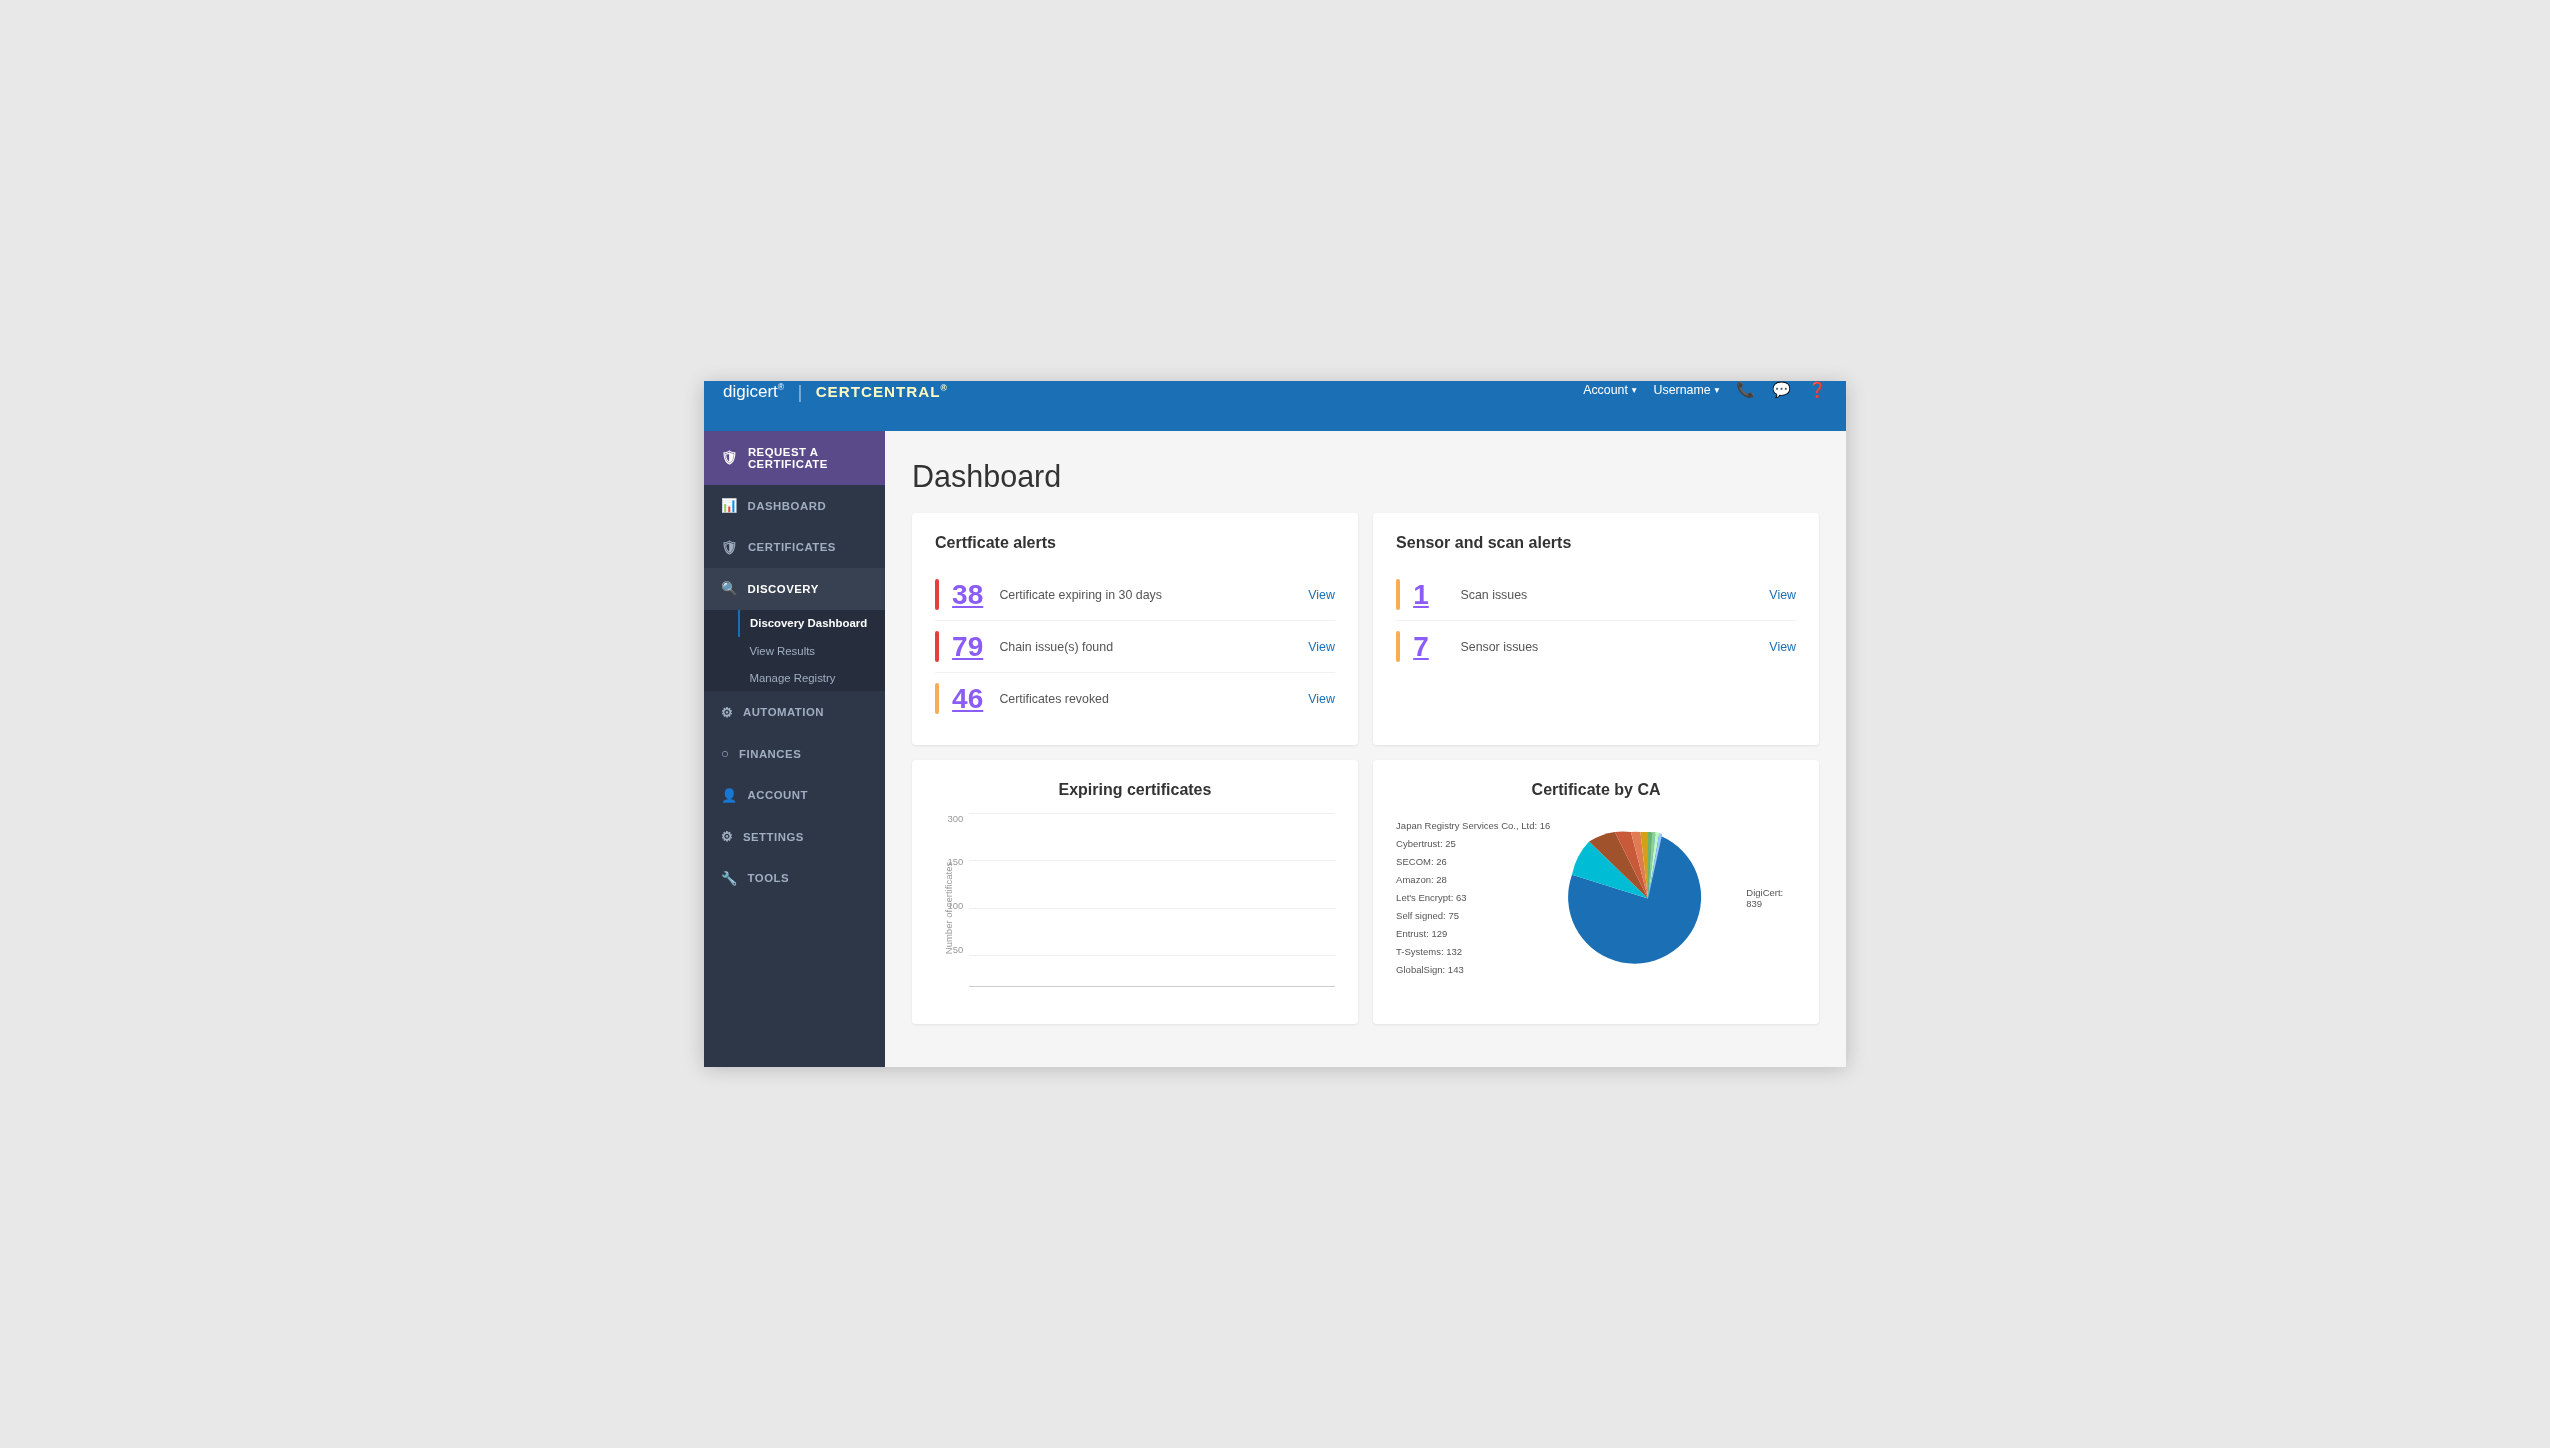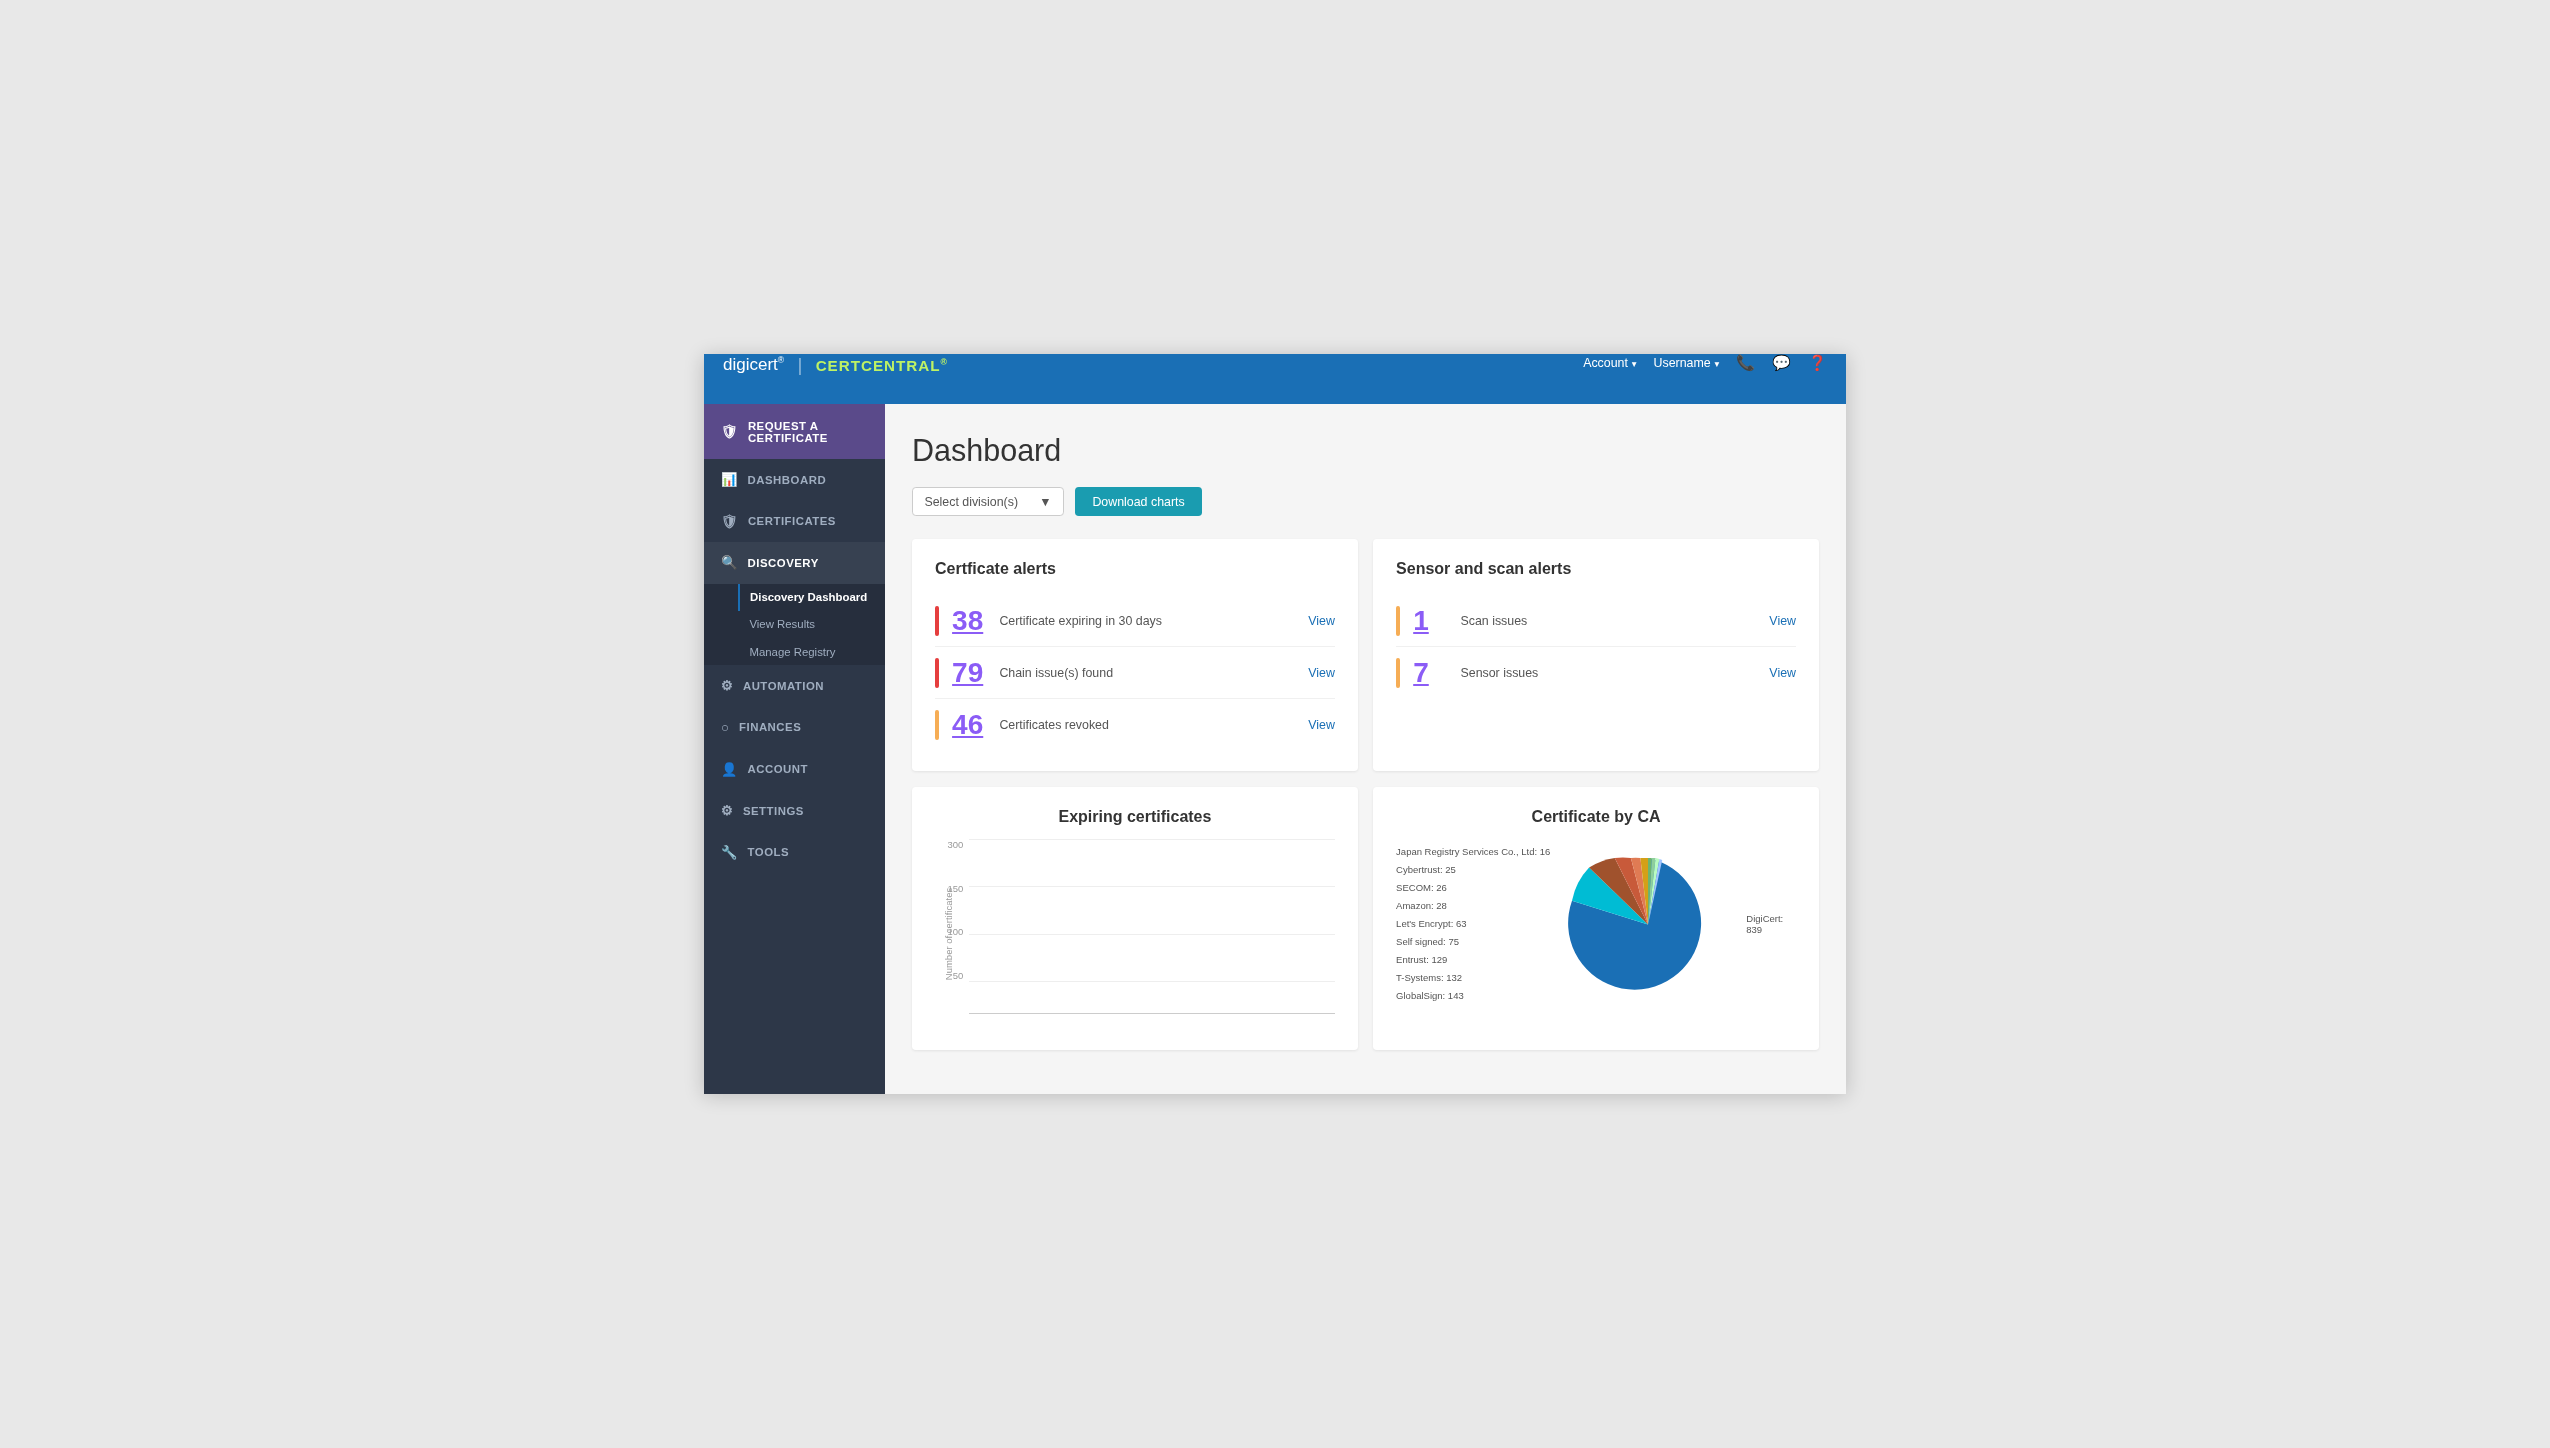--- a/index.html
+++ b/index.html
@@ -52,21 +52,21 @@
     .brand-digicert sup { font-size: 8.6px; }
     .brand-divider {
       color: rgba(255,255,255,0.5);
       font-size: 19px;
       font-weight: 100;
       margin: 0 5.7px;
     }
     .brand-certcentral {
       font-size: 15.2px;
       font-weight: bold;
-      color: #bef264;
+      color: #fef9c3;
       letter-spacing: 1px;
     }
     .brand-certcentral sup { font-size: 8.6px; }
     .top-nav-right {
       display: flex;
       align-items: center;
       gap: 17px;
     }
     .nav-link {
       color: #fff;
@@ -334,27 +334,20 @@
         </div>
         <div class="sidebar-item">
           <span class="sidebar-icon">🔧</span>
           <span>Tools</span>
         </div>
       </aside>
 
       <main class="content-area">
         <h1 class="page-title">Dashboard</h1>
 
-        <div class="toolbar">
-          <div class="select-division">
-            <span>Select division(s)</span>
-            <span class="caret">▼</span>
-          </div>
-          <button class="btn-download">Download charts</button>
-        </div>
 
         <div class="cards-row">
 
           <div class="card">
             <div class="card-title">Certficate alerts</div>
             <div class="alert-row">
               <div class="alert-indicator red"></div>
               <div class="alert-number">38</div>
               <div class="alert-label">Certificate expiring in 30 days</div>
               <div class="alert-view">View</div>

